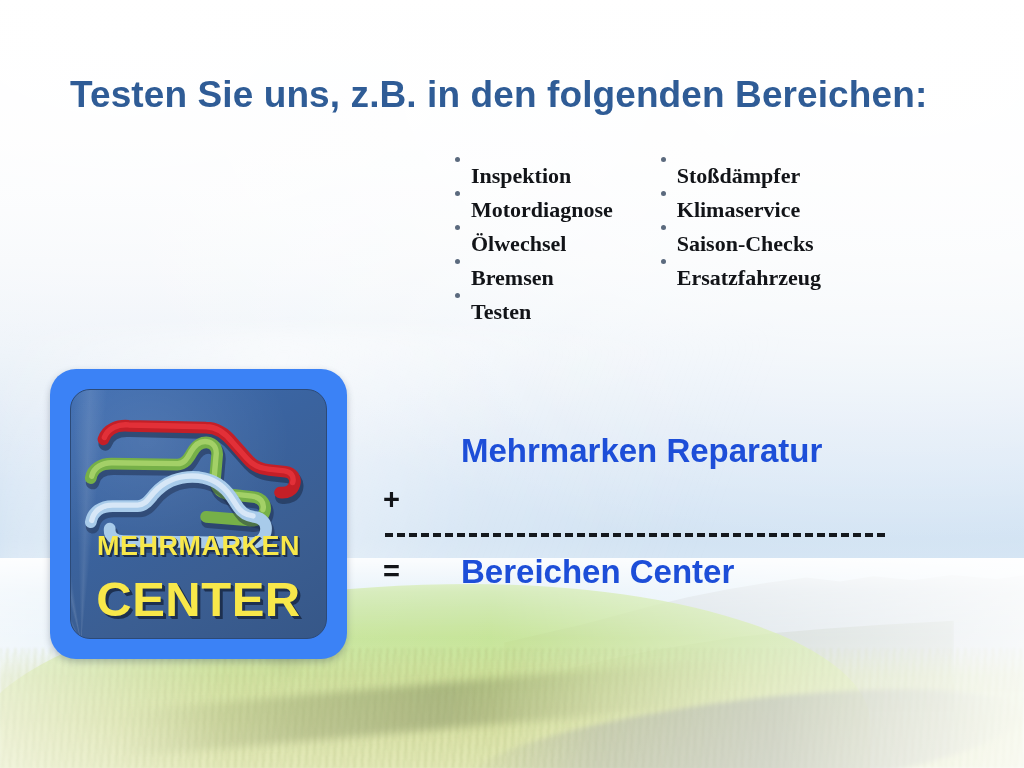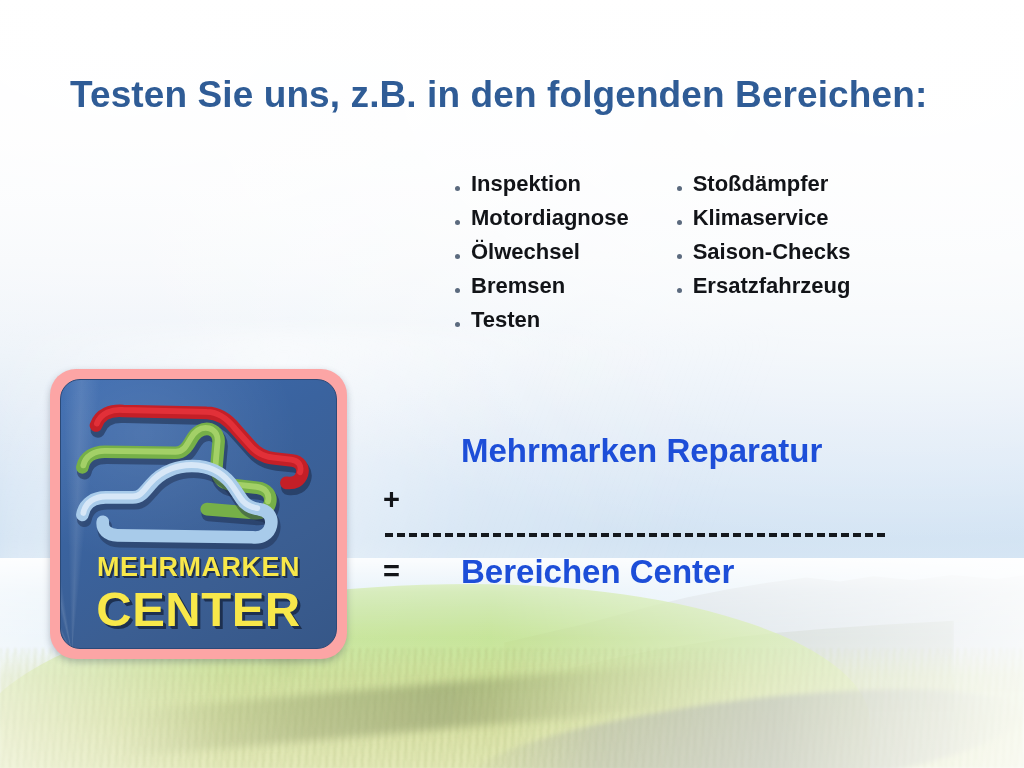--- a/index.html
+++ b/index.html
@@ -178,49 +178,50 @@
   .bullets {
     position: absolute;
     left: 455px;
     top: 163px;
     display: flex;
     gap: 48px;
   }
   .bcol { display: flex; flex-direction: column; }
   .bitem {
     display: flex;
-    align-items: flex-end;
+    align-items: flex-start;
     height: 34px;
     font-size: 22px;
     font-weight: bold;
     color: #121418;
     white-space: nowrap;
+    font-family: Liberation Serif, serif;
   }
   .bdot {
     width: 5px;
     height: 5px;
     border-radius: 50%;
     background: #5b6a7e;
     margin-right: 11px;
     position: relative;
     top: -6px;
     flex: none;
   }
 
   
   .logo {
     position: absolute;
     left: 50px;
     top: 369px;
     width: 297px;
     height: 290px;
     border-radius: 26px;
-    background: #fca5a5;
+    background: #3b82f6;
     box-shadow: 0 3px 7px rgba(60,70,90,0.32);
-    padding: 10px;
+    padding: 20px;
     box-sizing: border-box;
     text-decoration: underline;
   }
   .logo-inner {
     position: relative;
     width: 100%;
     height: 100%;
     border-radius: 20px;
     overflow: hidden;
     background: linear-gradient(150deg, #3c6bb0 0%, #3a639f 38%, #3b5e92 68%, #365788 100%);
@@ -280,21 +281,21 @@
     text-shadow: 2px 2px 0 #1d3050, 1px 1px 0 #1d3050;
     display: block;
   }
   .lt2 {
     font-size: 49px;
     font-weight: bold;
     color: #f8e84a;
     letter-spacing: 0.5px;
     text-shadow: 3px 3px 0 #1d3050, 2px 2px 0 #1d3050;
     display: block;
-    margin-top: 4px;
+    margin-top: 15px;
   }
 
   
   .equation {
     position: absolute;
     left: 383px;
     top: 426px;
     width: 510px;
   }
   .eq-row {

